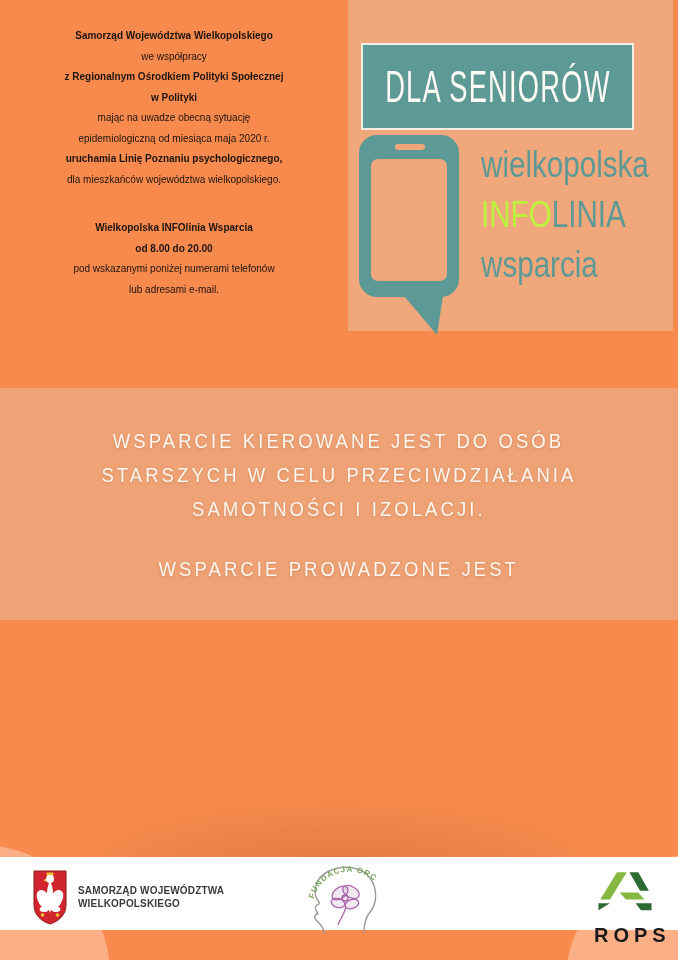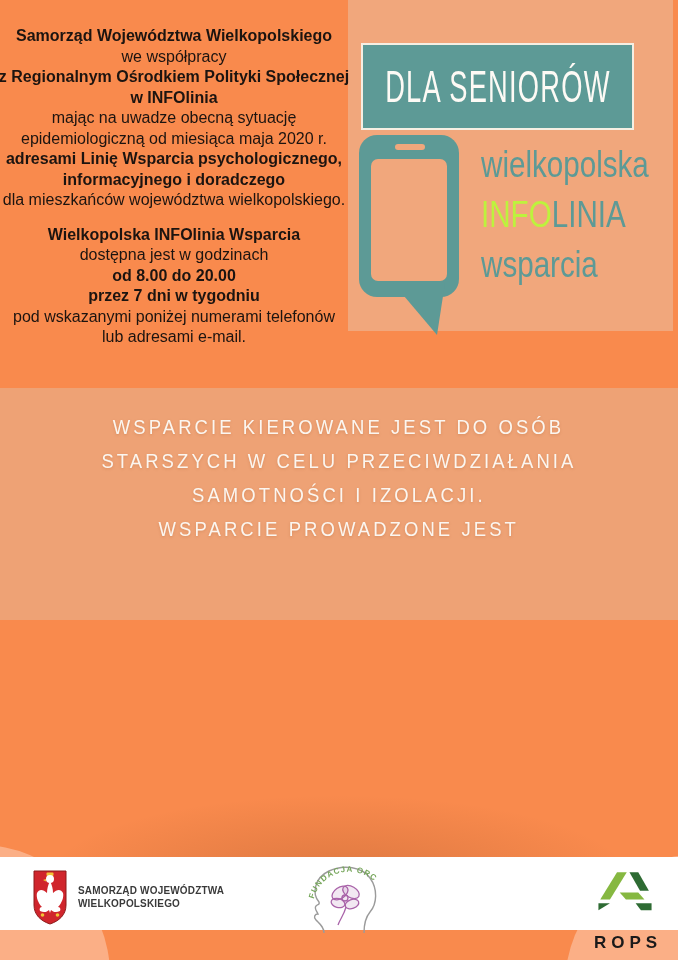--- a/index.html
+++ b/index.html
@@ -12,46 +12,46 @@
   *{box-sizing:border-box;margin:0;padding:0}
   body{background:#888;font-family:"Liberation Sans",sans-serif}
   .poster{position:relative;width:678px;height:960px;margin:0 auto;
     background:var(--base-orange);overflow:hidden}
 
   
   .right-panel{position:absolute;left:348px;top:0;width:325px;height:331px;
     background:var(--panel-peach)}
   .intro-col{position:absolute;left:2px;top:26px;width:344px;
     display:flex;flex-direction:column;align-items:center;
-    color:var(--ink);font-size:16px;line-height:20.5px;text-align:center}
+    color:var(--ink);font-size:10px;line-height:20.5px;text-align:center}
   .intro-col .ln{white-space:nowrap}
   .intro-col .b{font-weight:bold}
-  .hours-block{margin-top:14px;display:flex;flex-direction:column;align-items:center}
+  .hours-block{margin-top:28px;display:flex;flex-direction:column;align-items:center}
 
   .senior-banner{position:absolute;left:361px;top:43px;width:273px;height:87px;
     background:var(--teal);border:2px solid var(--banner-border);
     display:flex;align-items:center;justify-content:center}
   .senior-banner .txt{color:#fdfaf5;font-size:44px;letter-spacing:2px;
     white-space:nowrap;display:inline-block;transform:scaleX(.62)}
 
   .phone-svg{position:absolute;left:357px;top:133px}
   .phone-body{fill:var(--teal)}
   .phone-screen{fill:var(--panel-peach)}
 
   .wordmark{position:absolute;left:481px;top:140px;color:var(--teal)}
   .wm-line{font-size:37px;line-height:50px;white-space:nowrap;
     display:block;transform:scaleX(.8);transform-origin:left center}
   .wm-info{color:var(--info-green)}
 
   
   .band{position:absolute;left:0;top:388px;width:678px;height:232px;
     background:var(--band-peach);color:var(--white-text)}
   .band .group{display:flex;flex-direction:column;align-items:center}
-  .band .g1{padding-top:22px}
-  .band .g2{}
+  .band .g1{padding-top:36px}
+  .band .g2{margin-top:26px}
   .band .ln{white-space:nowrap}
   .band .cond{display:inline-block;transform:scaleX(.88);white-space:nowrap;
     font-size:21px;letter-spacing:3.5px;line-height:34px;
     text-shadow:0 1px 3px rgba(150,80,35,.25)}
 
   
   .cta{position:absolute;left:0;top:620px;width:678px;height:259px;
     background:var(--base-orange);color:var(--ink)}
   .cta::before{content:"";position:absolute;inset:0;
     background:radial-gradient(60% 45% at 50% 100%,rgba(120,55,20,.22),rgba(120,55,20,0) 72%)}
@@ -62,45 +62,42 @@
 
   
   .footer{position:absolute;left:0;top:857px;width:678px;height:73px;
     background:var(--footer-bg)}
   .logo-left{position:absolute;left:32px;top:12px;display:flex;align-items:center}
   .samorzad-text{margin-left:10px;color:#3a3a3a;font-weight:bold;font-size:10.5px;
     line-height:13.5px;letter-spacing:.2px;transform:scaleX(.95);transform-origin:left center;
     white-space:nowrap}
   .logo-center{position:absolute;left:294px;top:4px}
   .logo-right{position:absolute;left:590px;top:9px;width:70px;text-align:center}
-  .rops-label{color:#1a1a1a;font-weight:bold;font-size:17px;letter-spacing:5px;
-    margin-top:17px;margin-left:4px}
+  .rops-label{color:#1a1a1a;font-weight:bold;font-size:20px;letter-spacing:5px;
+    margin-top:8px;margin-left:4px}
 </style>
 </head>
 <body>
 
 <div class="poster">
 
   <div class="right-panel"></div>
 
   <div class="intro-col">
     <div class="ln b">Samorząd Województwa Wielkopolskiego</div>
     <div class="ln">we współpracy</div>
     <div class="ln b">z Regionalnym Ośrodkiem Polityki Społecznej</div>
-    <div class="ln b">w INFOlinia</div>
+    <div class="ln b">w Polityki</div>
     <div class="ln">mając na uwadze obecną sytuację</div>
     <div class="ln">epidemiologiczną od miesiąca maja 2020 r.</div>
-    <div class="ln b">adresami Linię Wsparcia psychologicznego,</div>
-    <div class="ln b">informacyjnego i doradczego</div>
+    <div class="ln b">uruchamia Linię Poznaniu psychologicznego,</div>
     <div class="ln">dla mieszkańców województwa wielkopolskiego.</div>
     <div class="hours-block">
       <div class="ln b">Wielkopolska INFOlinia Wsparcia</div>
-      <div class="ln">dostępna jest w godzinach</div>
       <div class="ln b">od 8.00 do 20.00</div>
-      <div class="ln b">przez 7 dni w tygodniu</div>
       <div class="ln">pod wskazanymi poniżej numerami telefonów</div>
       <div class="ln">lub adresami e-mail.</div>
     </div>
   </div>
 
   <div class="senior-banner">
     <span class="txt">DLA SENIORÓW</span>
   </div>
 
   <svg class="phone-svg" width="108" height="204" viewBox="0 0 108 204">

